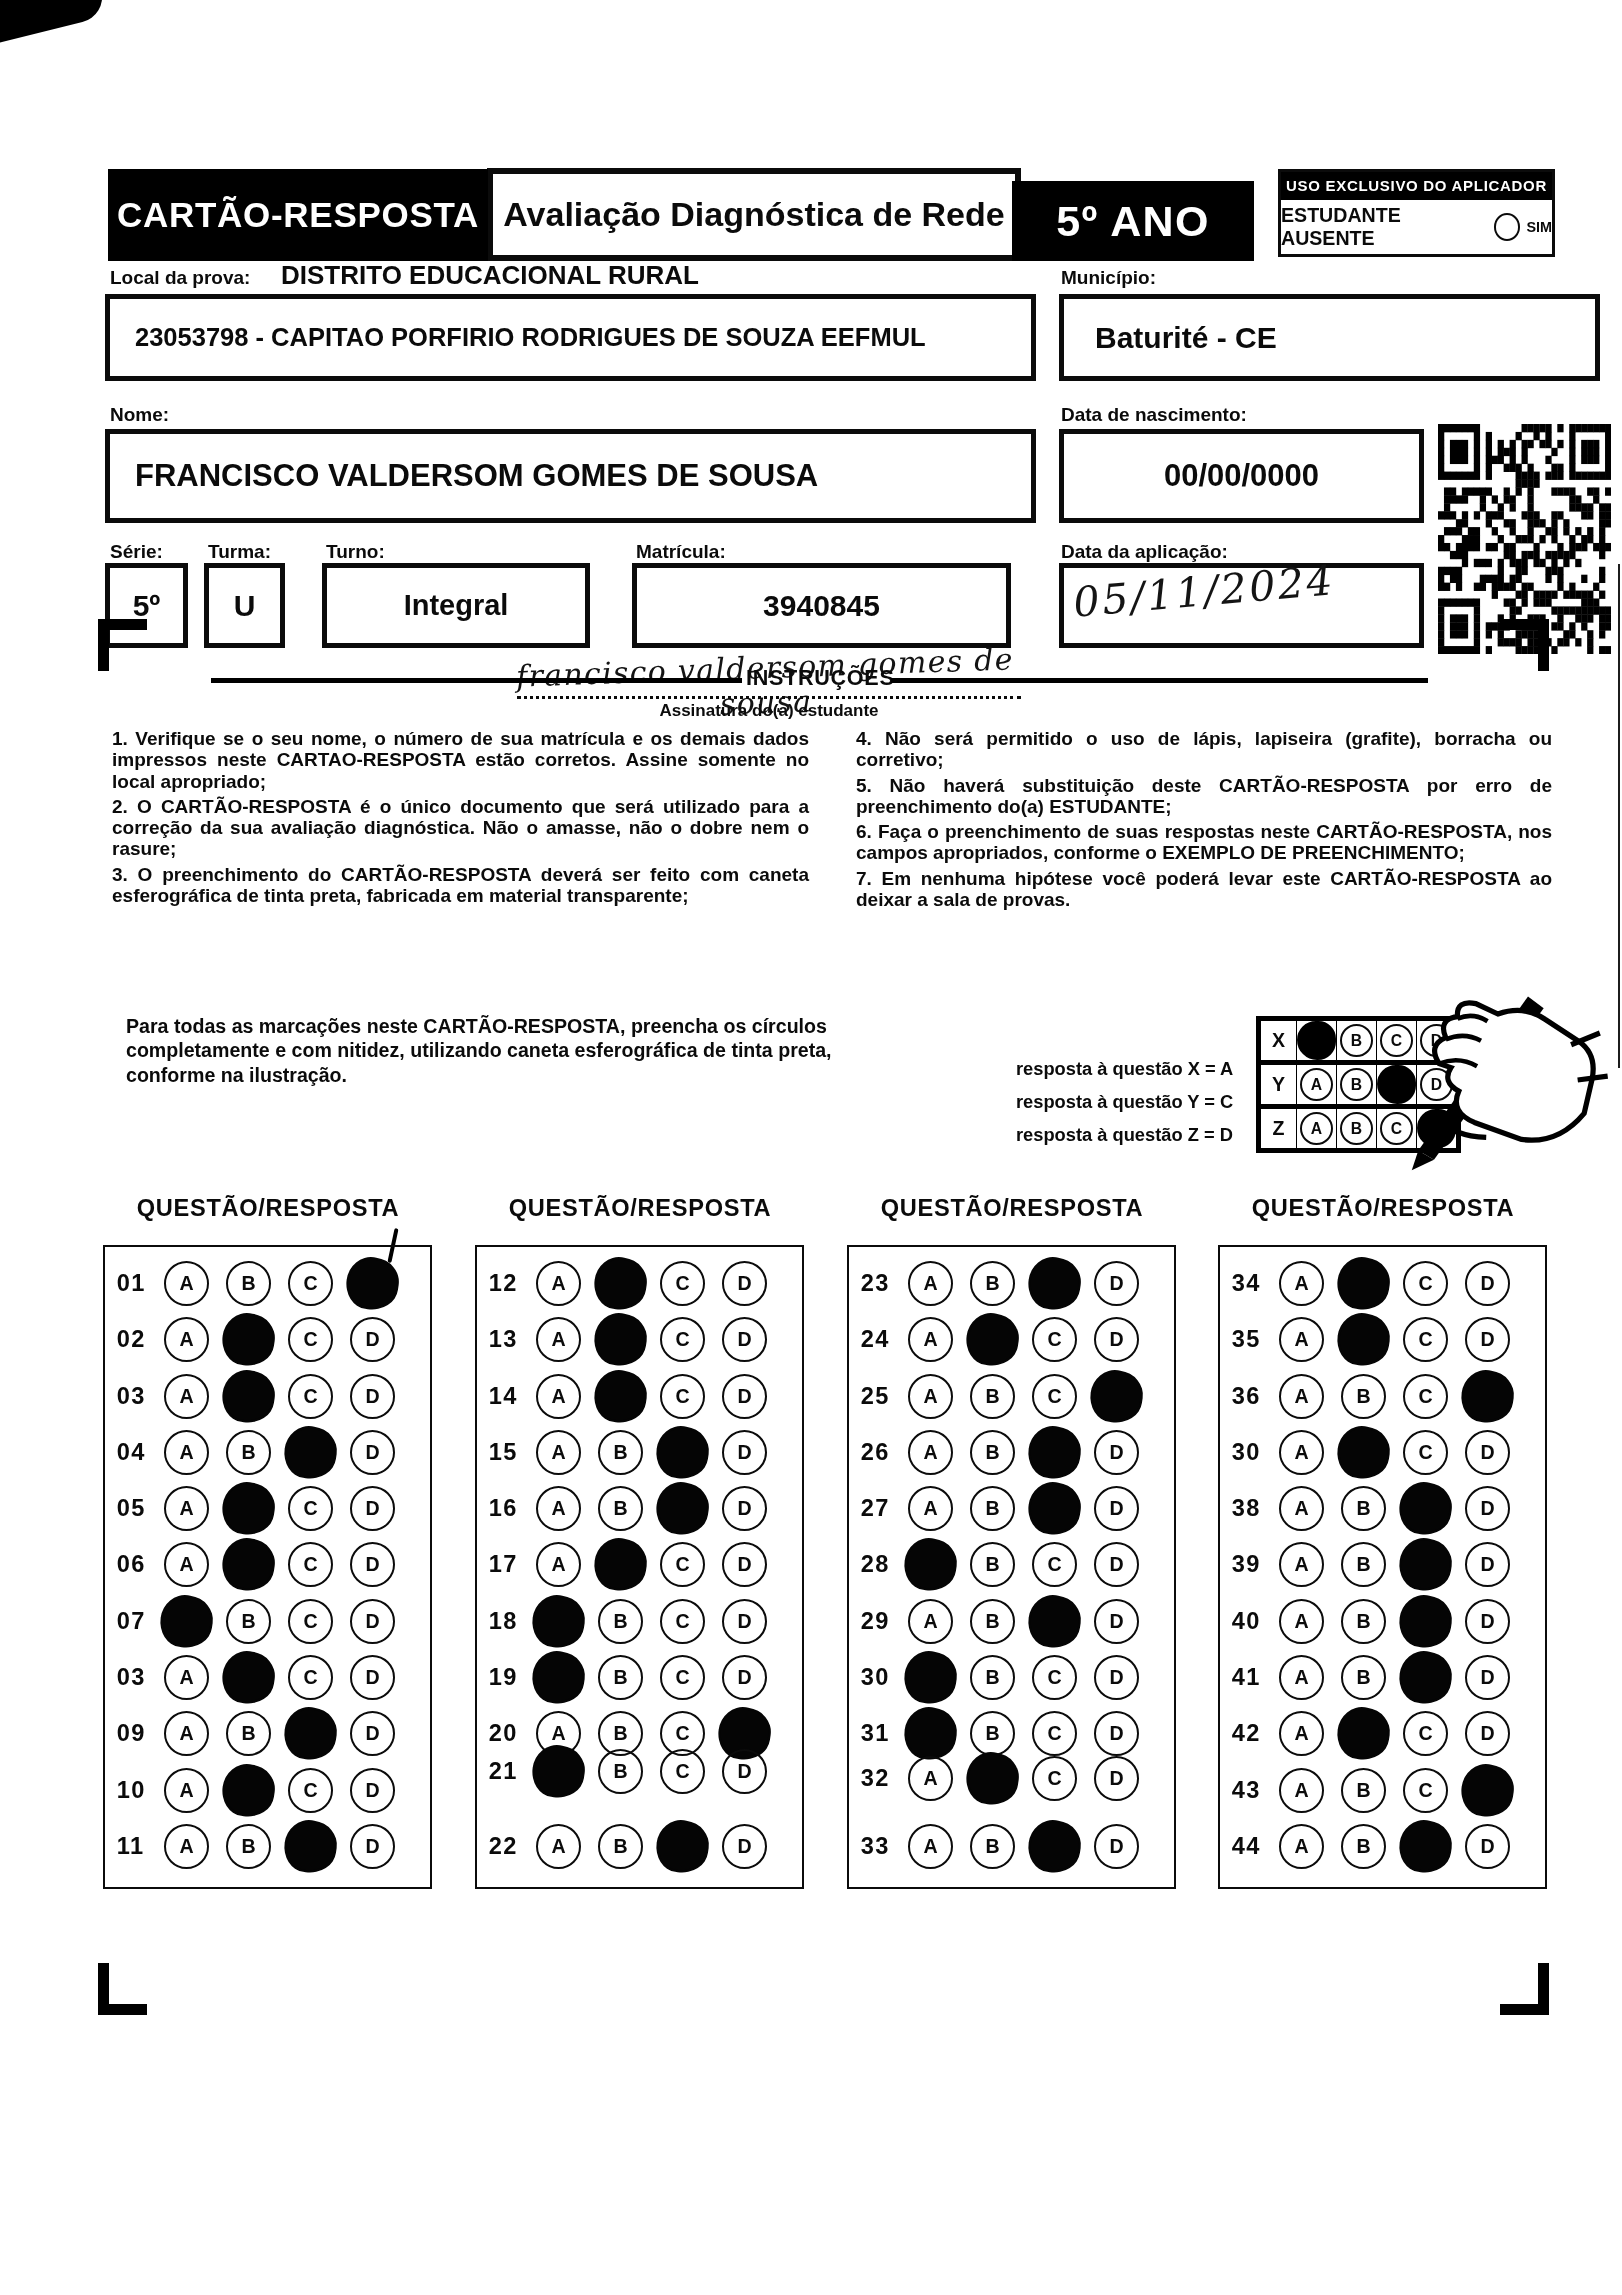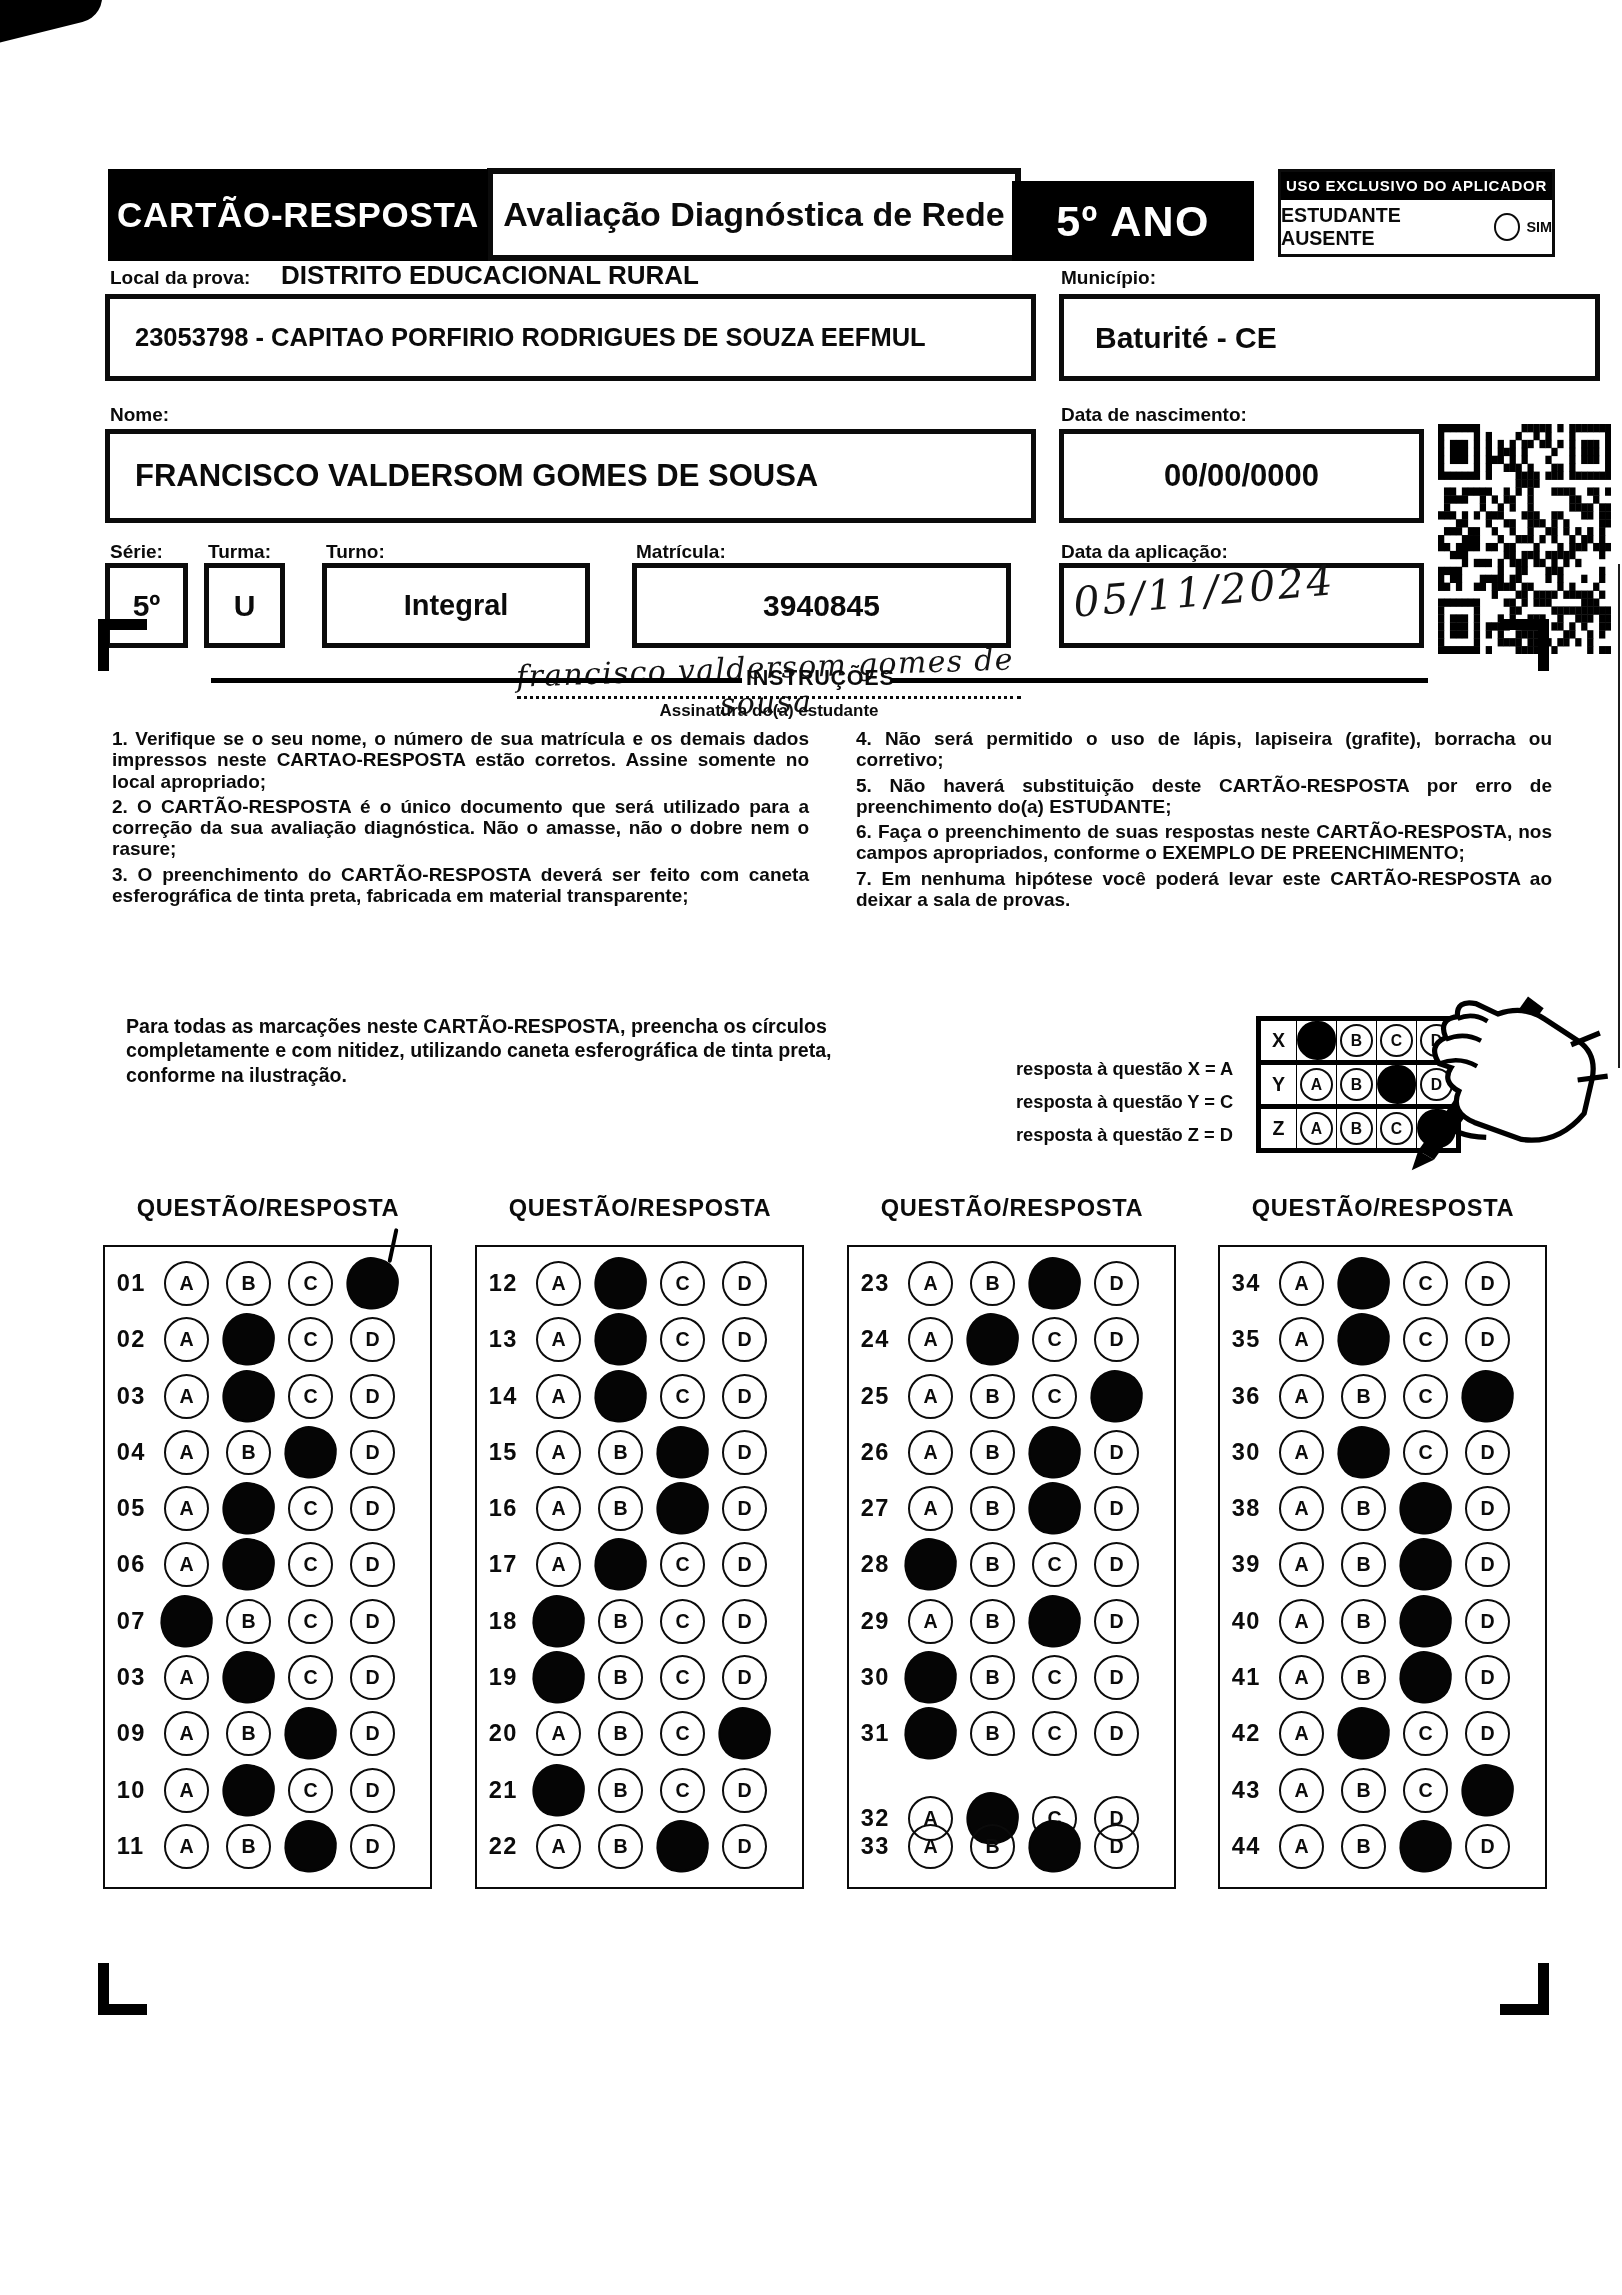--- a/index.html
+++ b/index.html
@@ -802,21 +802,21 @@
             <div class="bubble" style="left: 183px;">C</div>
             <div class="bubble" style="left: 245px;">D</div>
           </div>
           <div class="q-row" style="top: 463px;">
             <div class="q-num">20</div>
             <div class="bubble" style="left: 59px;">A</div>
             <div class="bubble" style="left: 121px;">B</div>
             <div class="bubble" style="left: 183px;">C</div>
             <div class="bubble filled" style="left: 245px;">D</div>
           </div>
-          <div class="q-row" style="top: 520px; padding-left: 32px;">
+          <div class="q-row" style="top: 501px; padding-left: 32px;">
             <div class="q-num">21</div>
             <div class="bubble filled" style="left: 59px;">A</div>
             <div class="bubble" style="left: 121px;">B</div>
             <div class="bubble" style="left: 183px;">C</div>
             <div class="bubble" style="left: 245px;">D</div>
           </div>
           <div class="q-row" style="top: 576px;">
             <div class="q-num">22</div>
             <div class="bubble" style="left: 59px;">A</div>
             <div class="bubble" style="left: 121px;">B</div>
@@ -884,21 +884,21 @@
             <div class="bubble" style="left: 183px;">C</div>
             <div class="bubble" style="left: 245px;">D</div>
           </div>
           <div class="q-row" style="top: 463px;">
             <div class="q-num">31</div>
             <div class="bubble filled" style="left: 59px;">A</div>
             <div class="bubble" style="left: 121px;">B</div>
             <div class="bubble" style="left: 183px;">C</div>
             <div class="bubble" style="left: 245px;">D</div>
           </div>
-          <div class="q-row" style="top: 548px;">
+          <div class="q-row" style="top: 508px;">
             <div class="q-num">32</div>
             <div class="bubble" style="left: 59px;">A</div>
             <div class="bubble filled" style="left: 121px;">B</div>
             <div class="bubble" style="left: 183px;">C</div>
             <div class="bubble" style="left: 245px;">D</div>
           </div>
           <div class="q-row" style="top: 576px;">
             <div class="q-num">33</div>
             <div class="bubble" style="left: 59px;">A</div>
             <div class="bubble" style="left: 121px;">B</div>

